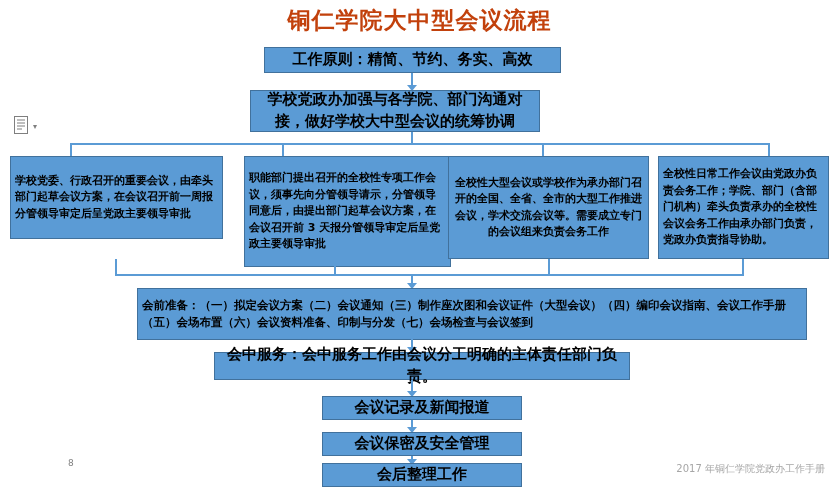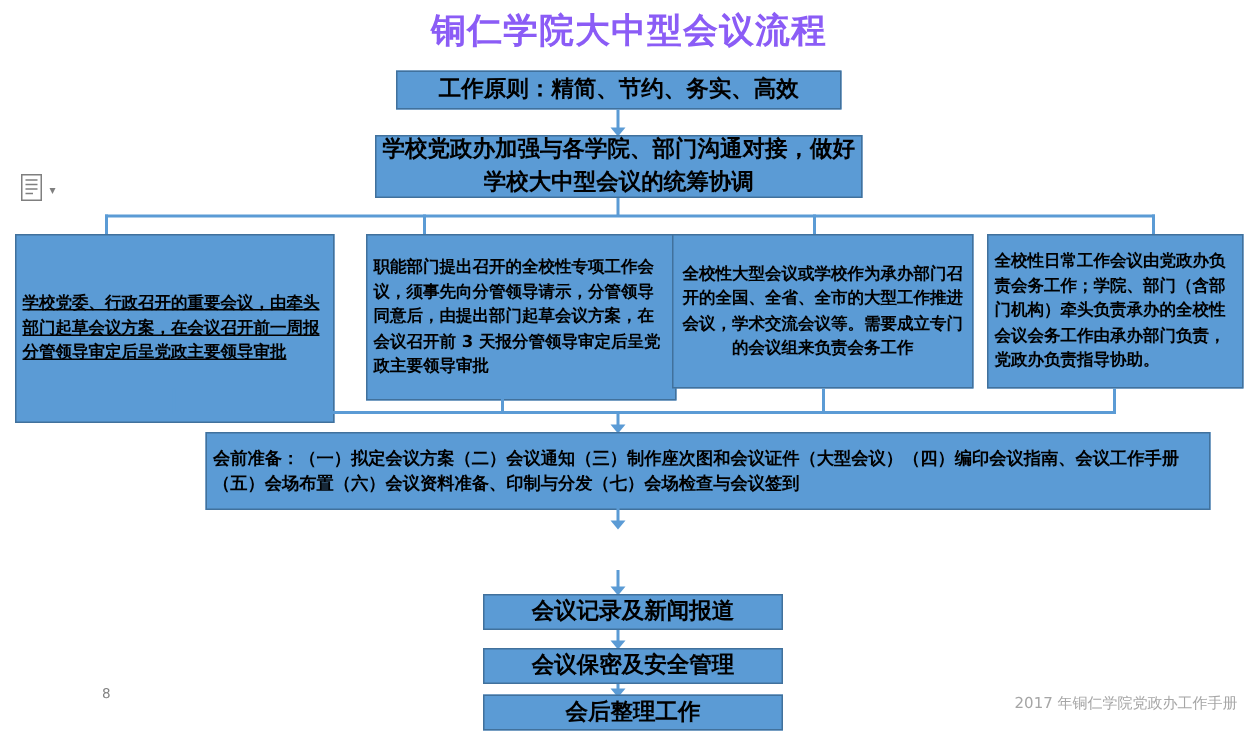--- a/index.html
+++ b/index.html
@@ -20,21 +20,21 @@
     height: 489px;
   }
   .title {
     position: absolute;
     left: 0;
     top: 5px;
     width: 839px;
     text-align: center;
     font-size: 23px;
     font-weight: bold;
-    color: #8b5cf6;
+    color: #c2410c;
     font-family: "DejaVu Serif", "Liberation Serif", serif;
     letter-spacing: 1px;
   }
   .box {
     position: absolute;
     background: #5b9bd5;
     border: 1px solid #41719c;
     color: #000000;
     box-sizing: border-box;
     display: flex;
@@ -106,50 +106,51 @@
     <span style="margin-left:3px;color:#7f7f7f;font-size:8px;">▾</span>
   </div>
 
   <div class="title">铜仁学院大中型会议流程</div>
 
   <div class="box" style="left:264px; top:47px; width:297px; height:26px;">工作原则：精简、节约、务实、高效</div>
 
   <div class="connector-line" style="left:411px; top:73px; width:2px; height:13px;"></div>
   <div class="arrowhead" style="left:407px; top:85px;"></div>
 
-  <div class="box" style="left:250px; top:90px; width:325px; height:42px;">学校党政办加强与各学院、部门沟通对接，做好学校大中型会议的统筹协调</div>
+  <div class="box" style="left:250px; top:90px; width:290px; height:42px;">学校党政办加强与各学院、部门沟通对接，做好学校大中型会议的统筹协调</div>
 
   <div class="connector-line" style="left:411px; top:132px; width:2px; height:12px;"></div>
   <div class="connector-line" style="left:70px; top:143px; width:700px; height:2px;"></div>
   <div class="connector-line" style="left:70px; top:143px; width:2px; height:14px;"></div>
   <div class="connector-line" style="left:282px; top:143px; width:2px; height:14px;"></div>
   <div class="connector-line" style="left:542px; top:143px; width:2px; height:14px;"></div>
   <div class="connector-line" style="left:768px; top:143px; width:2px; height:14px;"></div>
 
-  <div class="box small justify" style="left:10px; top:156px; width:213px; height:126px;text-decoration:underline;">学校党委、行政召开的重要会议，由牵头部门起草会议方案，在会议召开前一周报分管领导审定后呈党政主要领导审批</div>
+  <div class="box small justify" style="left:10px; top:156px; width:213px; height:83px;">学校党委、行政召开的重要会议，由牵头部门起草会议方案，在会议召开前一周报分管领导审定后呈党政主要领导审批</div>
 
   <div class="box small justify" style="left:244px; top:156px; width:207px; height:111px;">职能部门提出召开的全校性专项工作会议，须事先向分管领导请示，分管领导同意后，由提出部门起草会议方案，在会议召开前 3 天报分管领导审定后呈党政主要领导审批</div>
 
   <div class="box small justify" style="left:448px; top:156px; width:201px; height:103px;text-align:center;">全校性大型会议或学校作为承办部门召开的全国、全省、全市的大型工作推进会议，学术交流会议等。需要成立专门的会议组来负责会务工作</div>
 
   <div class="box small justify" style="left:658px; top:156px; width:171px; height:103px;">全校性日常工作会议由党政办负责会务工作；学院、部门（含部门机构）牵头负责承办的全校性会议会务工作由承办部门负责，党政办负责指导协助。</div>
 
   <div class="connector-line" style="left:115px; top:259px; width:2px; height:16px;"></div>
   <div class="connector-line" style="left:334px; top:259px; width:2px; height:16px;"></div>
   <div class="connector-line" style="left:548px; top:259px; width:2px; height:16px;"></div>
   <div class="connector-line" style="left:742px; top:259px; width:2px; height:16px;"></div>
   <div class="connector-line" style="left:115px; top:274px; width:629px; height:2px;"></div>
   <div class="connector-line" style="left:411px; top:274px; width:2px; height:10px;"></div>
   <div class="arrowhead" style="left:407px; top:283px;"></div>
 
   <div class="box justify" style="left:89px; top:288px; width:670px; height:52px; font-size:11.5px;margin-left:48px;">会前准备：（一）拟定会议方案（二）会议通知（三）制作座次图和会议证件（大型会议）（四）编印会议指南、会议工作手册（五）会场布置（六）会议资料准备、印制与分发（七）会场检查与会议签到</div>
 
   <div class="connector-line" style="left:411px; top:336px; width:2px; height:12px;"></div>
   <div class="arrowhead" style="left:407px; top:347px;"></div>
 
+  <div class="box" style="left:214px; top:352px; width:416px; height:28px;">会中服务：会中服务工作由会议分工明确的主体责任部门负责。</div>
 
   <div class="connector-line" style="left:411px; top:380px; width:2px; height:12px;"></div>
   <div class="arrowhead" style="left:407px; top:391px;"></div>
 
   <div class="box" style="left:322px; top:396px; width:200px; height:24px;">会议记录及新闻报道</div>
 
   <div class="connector-line" style="left:411px; top:420px; width:2px; height:8px;"></div>
   <div class="arrowhead" style="left:407px; top:427px;"></div>
 
   <div class="box" style="left:322px; top:432px; width:200px; height:24px;">会议保密及安全管理</div>

